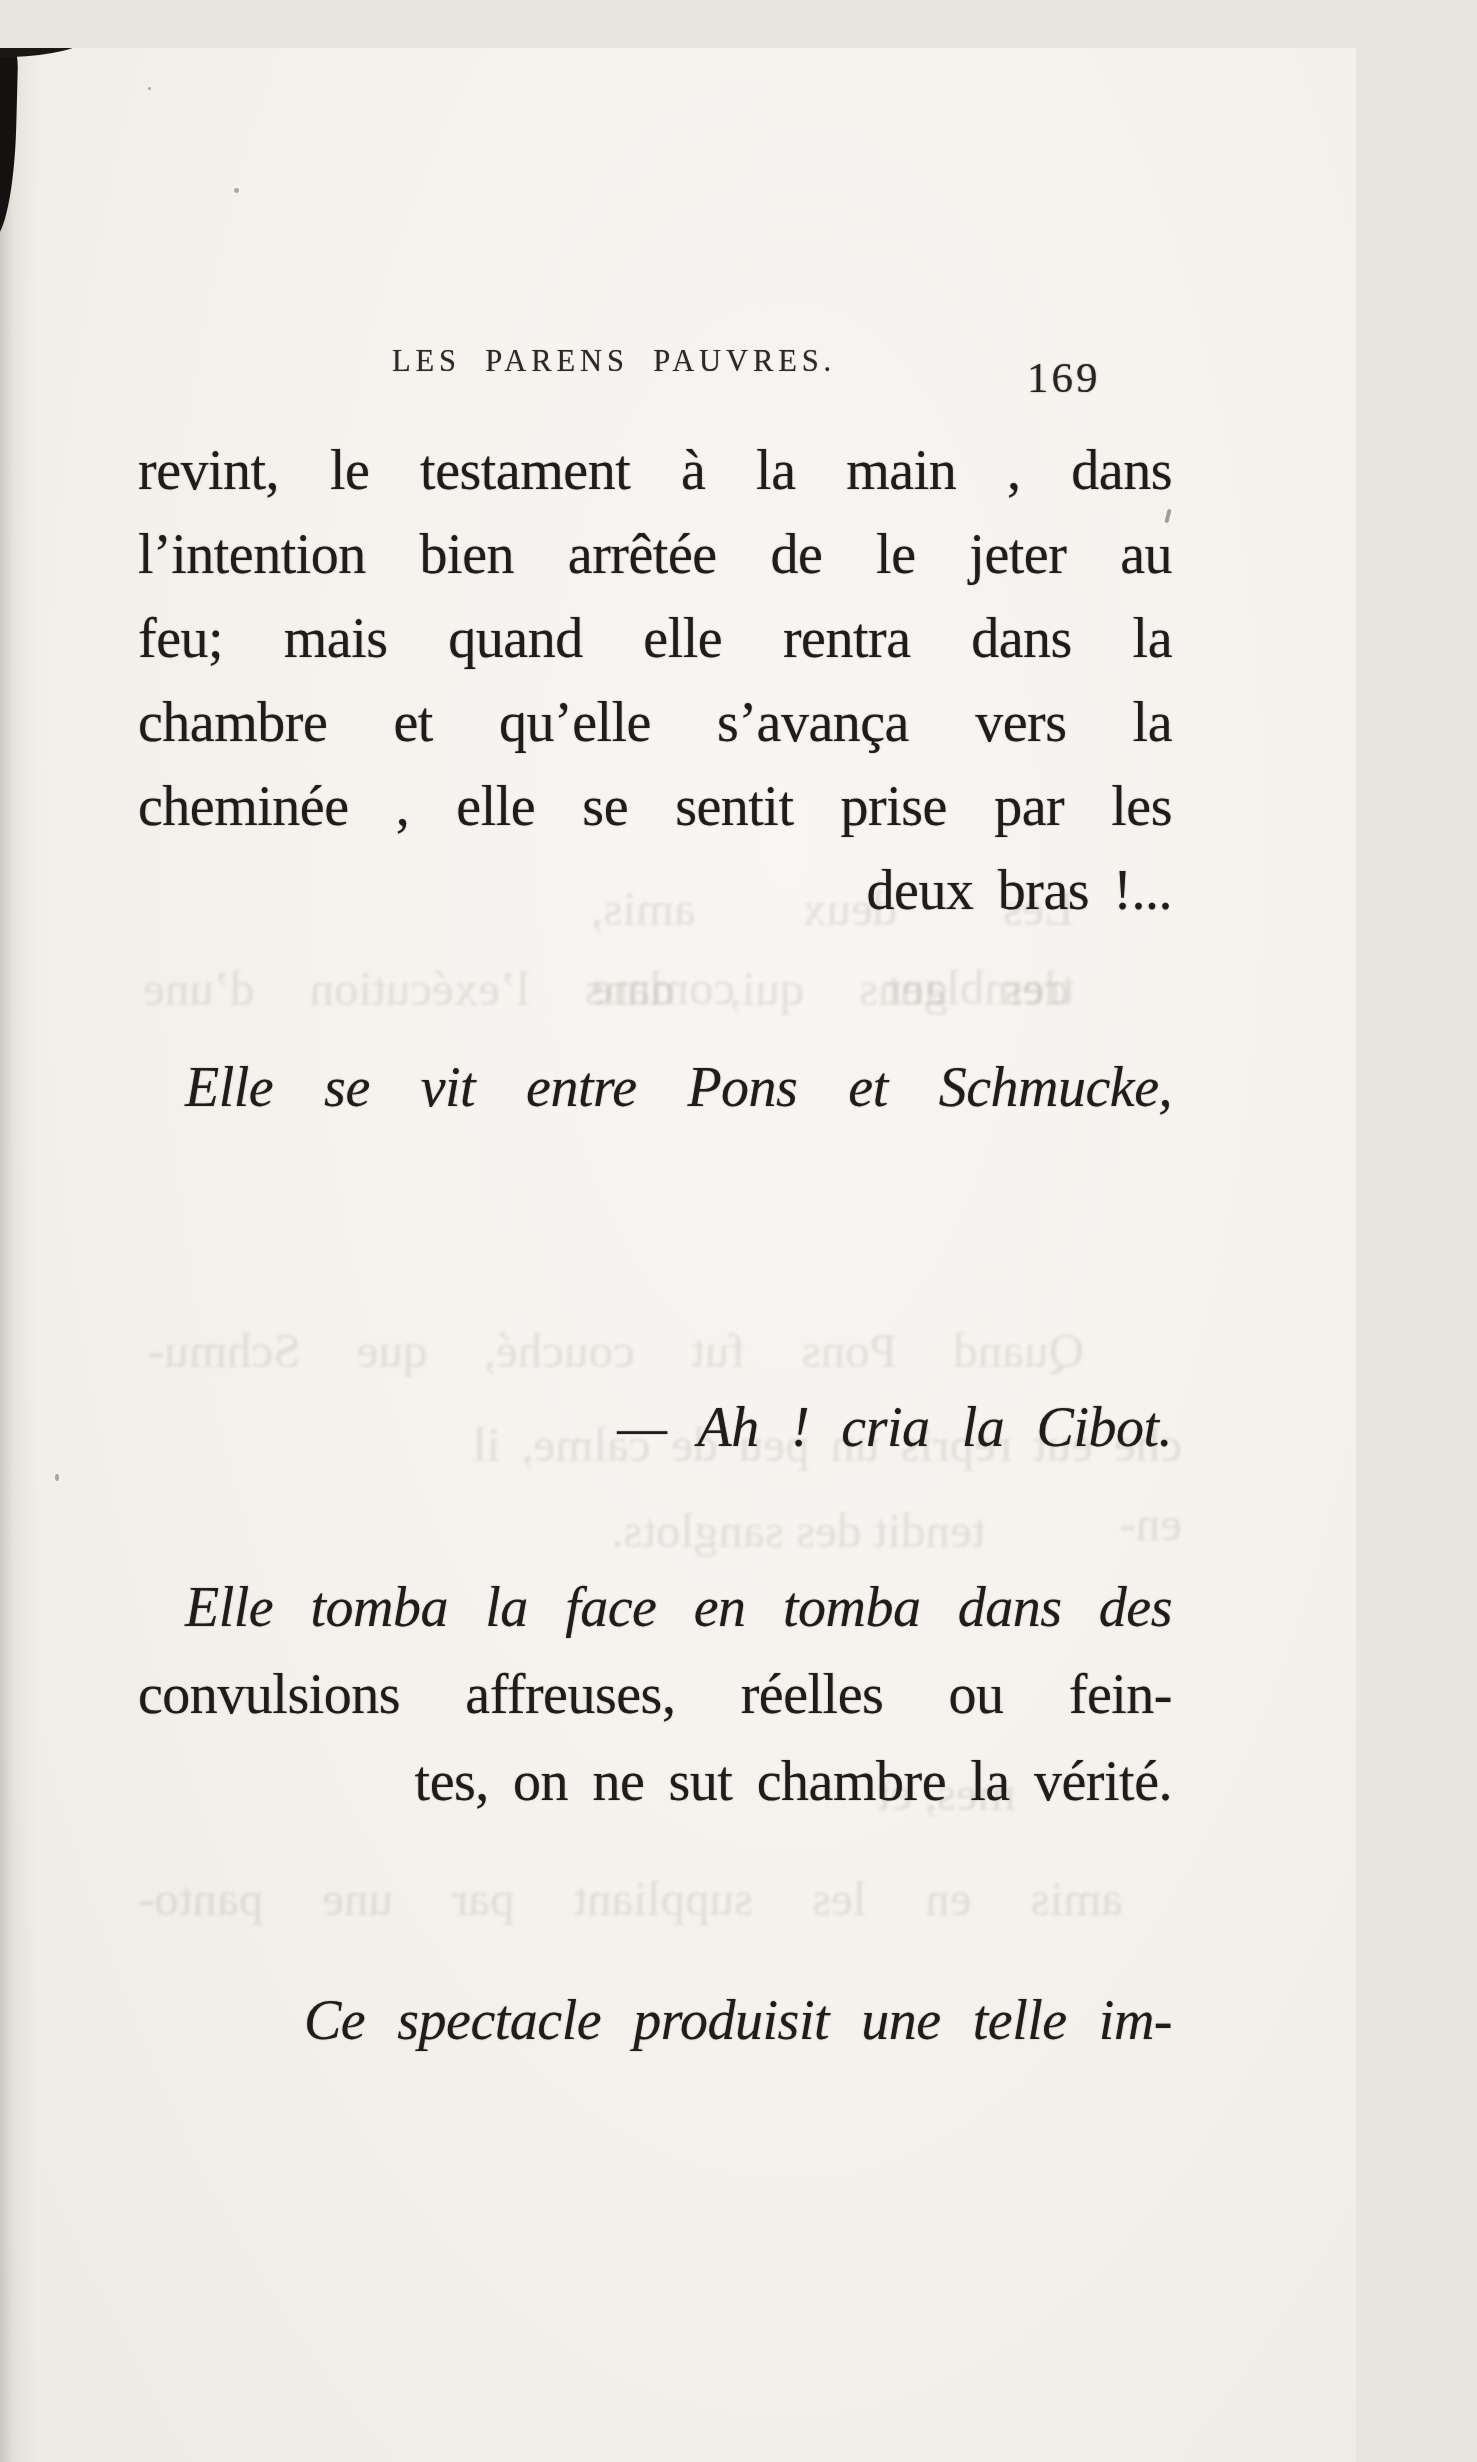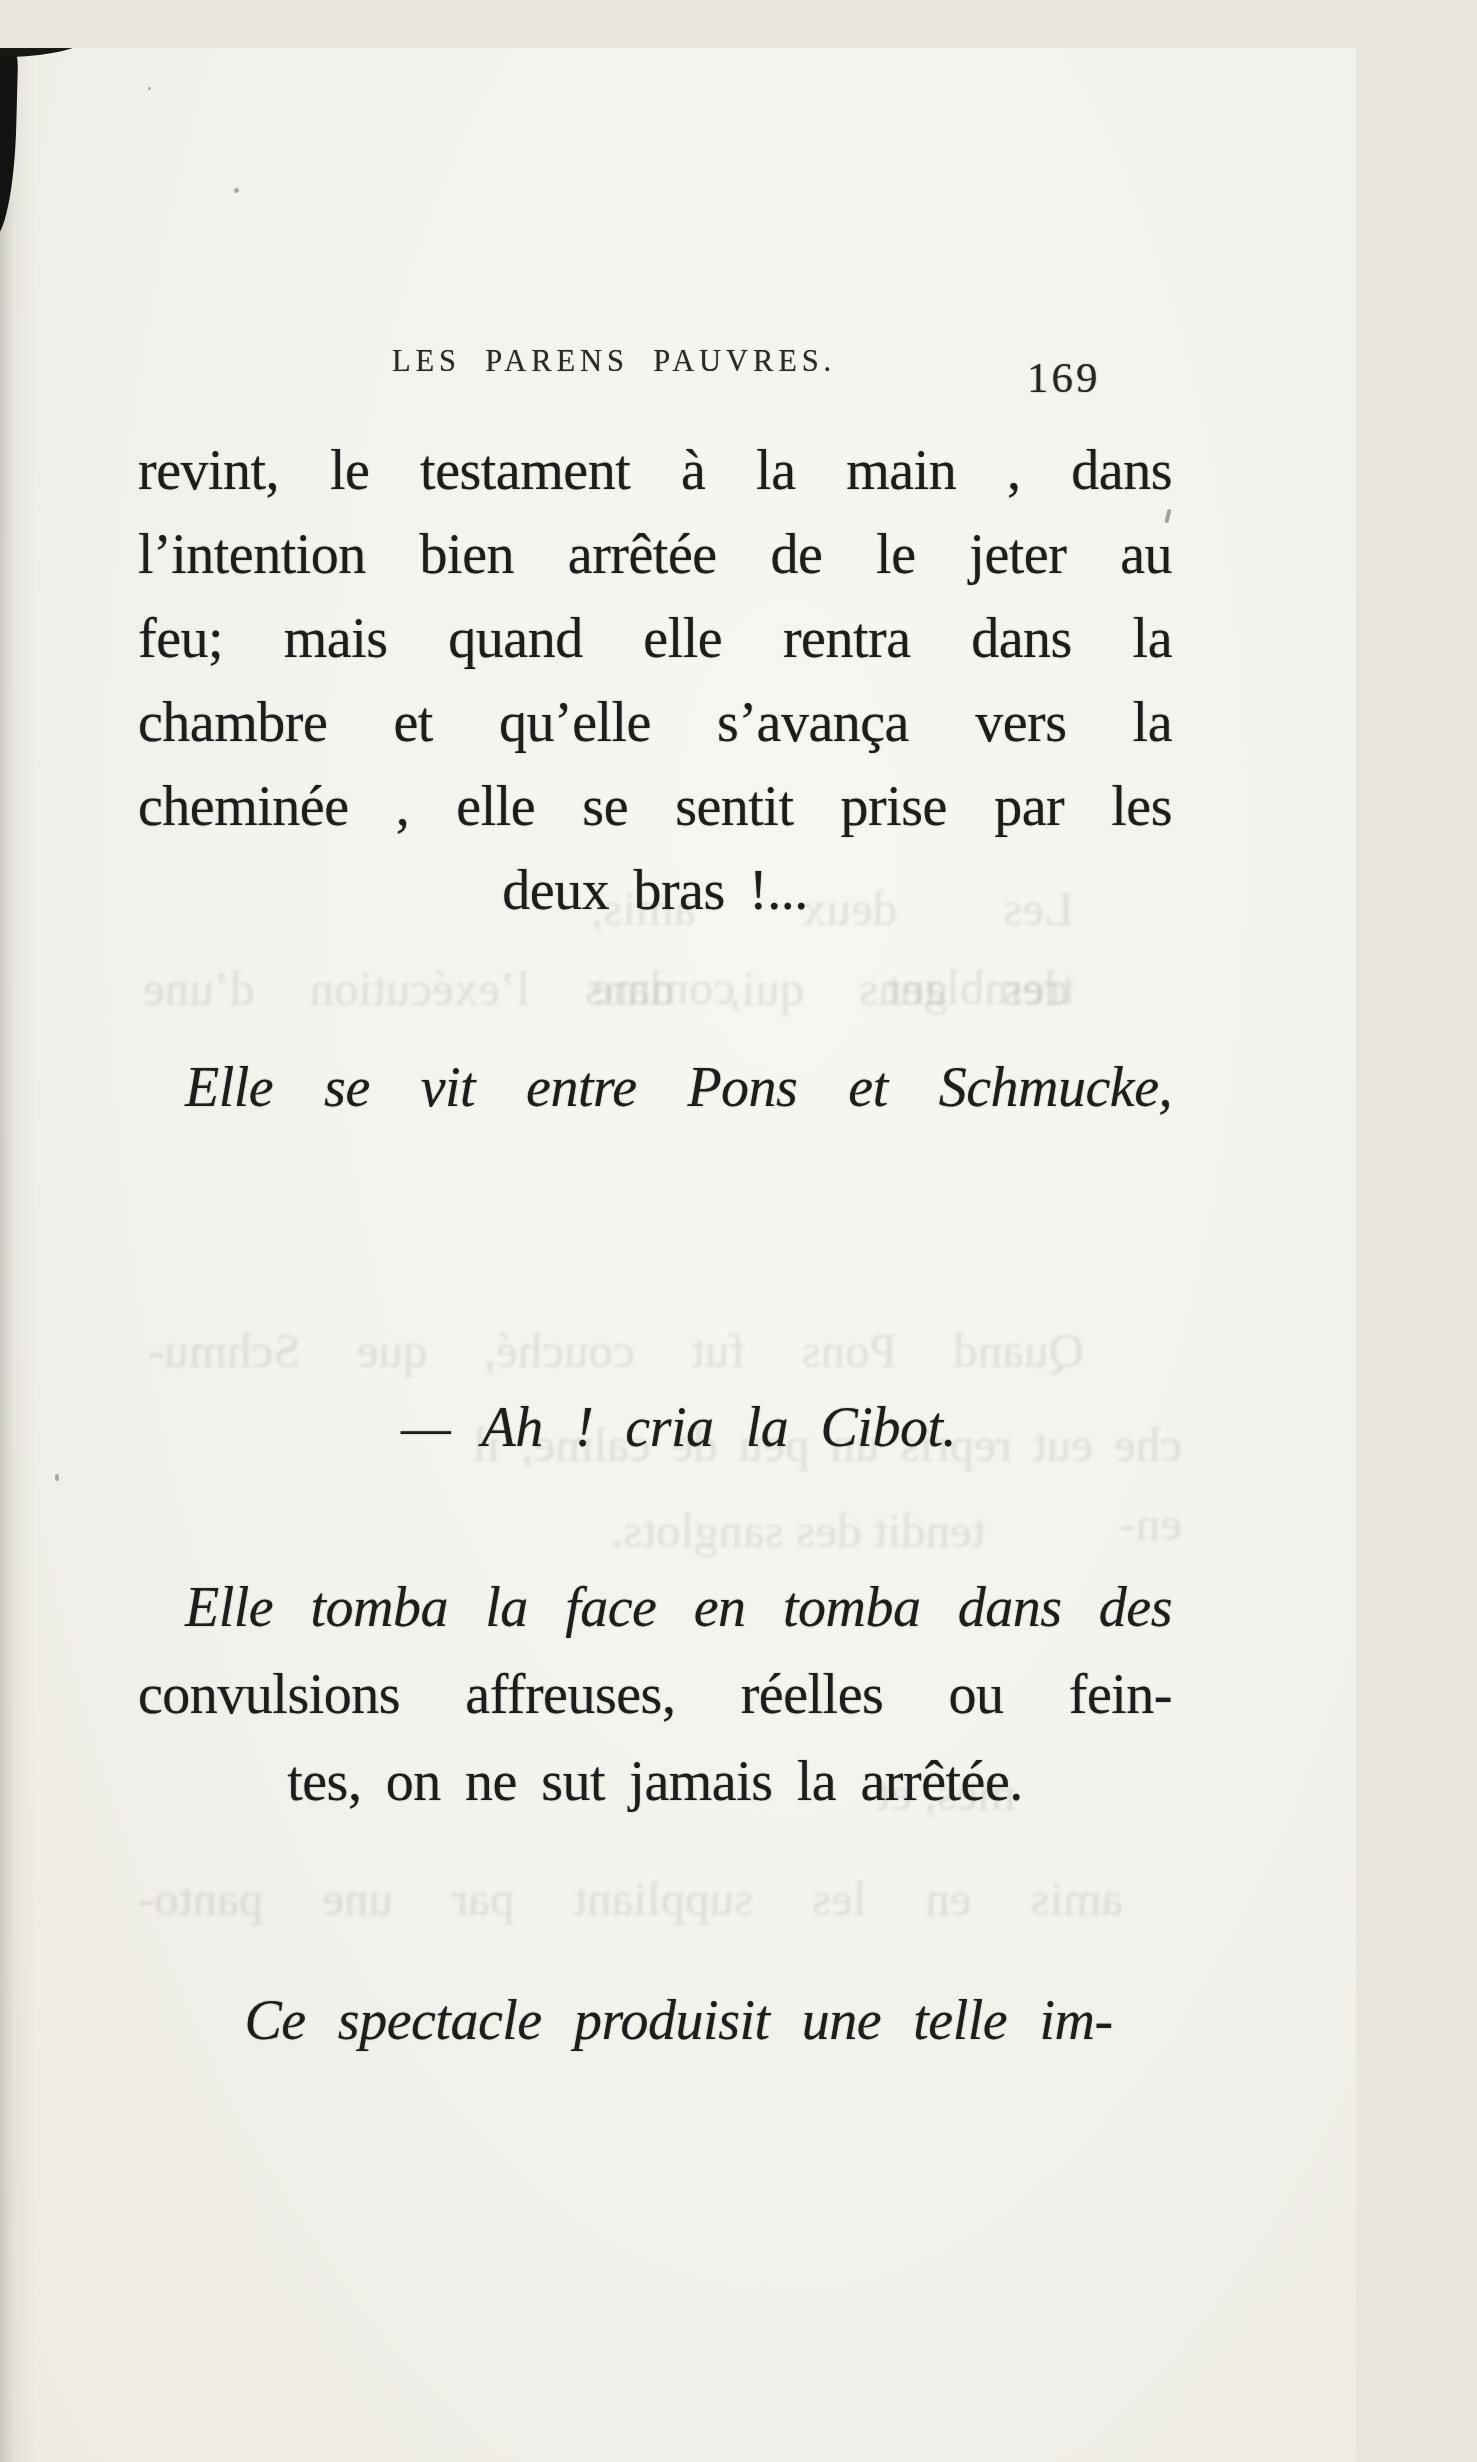--- a/index.html
+++ b/index.html
@@ -56,21 +56,21 @@
     white-space: nowrap;
     text-shadow: 0 0 1.3px rgba(25,24,22,0.55);
   }
   .p4 .line { line-height: 87px; height: 87px; }
   .j {
     white-space: normal;
     text-align: justify;
     text-align-last: justify;
   }
   .last {
-    text-align: center;
+    text-align: right;
     word-spacing: 10.8px;
   }
   .wide { word-spacing: 18.7px; }
   .indent { padding-left: 47px; font-style: italic; }
 
   
   .bleed {
     position: absolute;
     transform: scaleX(-1);
     font-size: 49px;
@@ -156,21 +156,21 @@
     <div class="line j indent">Elle se vit entre Pons et Schmucke,</div>
   </div>
 
   <div class="para" style="top:1337px;">
     <div class="line last wide indent">— Ah ! cria la Cibot.</div>
   </div>
 
   <div class="para p4" style="top:1516px;">
     <div class="line j indent">Elle tomba la face en tomba dans des</div>
     <div class="line j">convulsions affreuses, réelles ou fein-</div>
-    <div class="line last">tes, on ne sut jamais la arrêtée.</div>
+    <div class="line last">tes, on ne sut chambre la vérité.</div>
   </div>
 
   <div class="para" style="top:1930px;">
     <div class="line last wide indent">Ce spectacle produisit une telle im-</div>
   </div>
 
 </div>
 
 
 </body></html>

